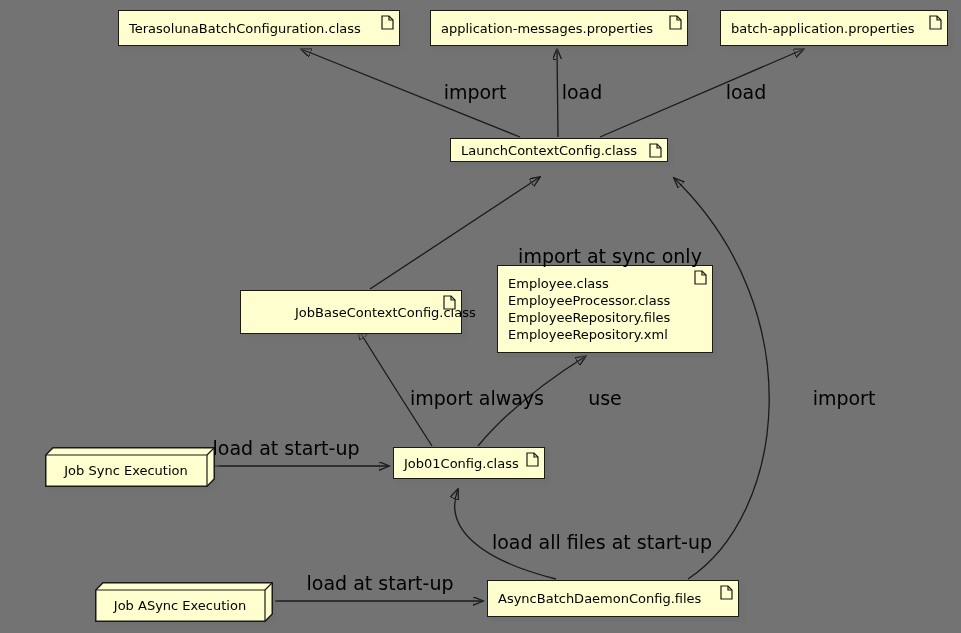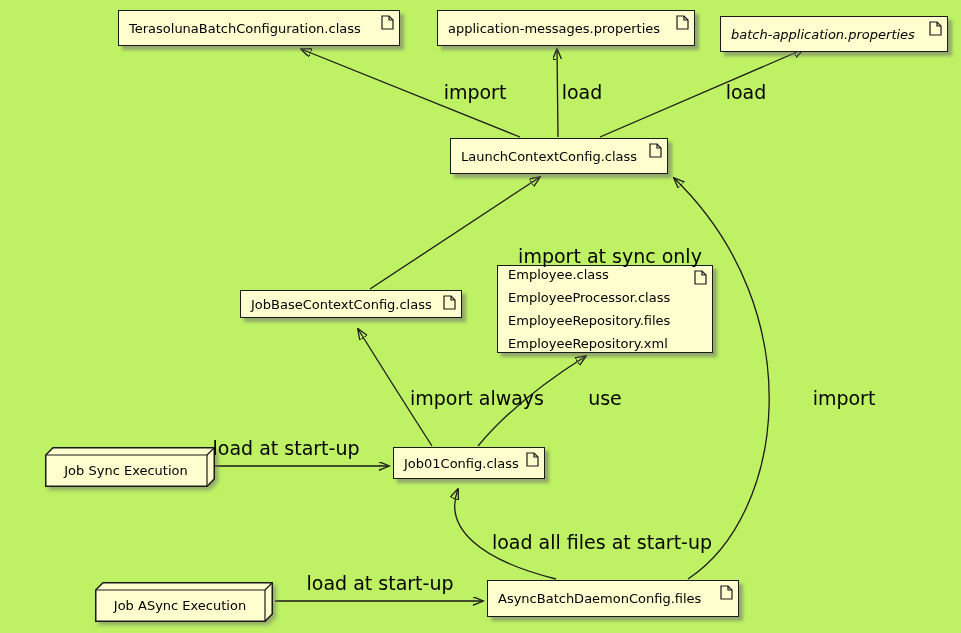--- a/index.html
+++ b/index.html
@@ -1,20 +1,20 @@
 <!DOCTYPE html>
 <html><head>
 <meta charset="utf-8">
 <style>
   html, body { margin: 0; padding: 0; background: #ffffff; }
   #canvas {
     position: relative;
     width: 961px;
     height: 633px;
-    background: #bef264;
+    background: #737373;
     font-family: "DejaVu Sans", sans-serif;
     overflow: hidden;
   }
   
   .file-box {
     position: absolute;
     background: #FEFECE;
     border: 1.5px solid #1a1a1a;
     box-shadow: 4px 4px 3px rgba(110,110,110,0.55);
     box-sizing: border-box;
@@ -102,53 +102,53 @@
   </svg>
 
   <div class="file-box" style="left:118px; top:10px; width:282px; height:36px;">
     <span class="file-label">TerasolunaBatchConfiguration.class</span>
     <svg class="dogear" width="13" height="15">
       <path d="M1,1 L8,1 L12,5 L12,14 L1,14 Z" fill="#FEFECE" stroke="#1a1a1a" stroke-width="1.2"></path>
       <path d="M8,1 L8,5 L12,5" fill="none" stroke="#1a1a1a" stroke-width="1.2"></path>
     </svg>
   </div>
 
-  <div class="file-box" style="left:430px; top:10px; width:258px; height:36px;margin-left:7px;">
+  <div class="file-box" style="left:430px; top:10px; width:258px; height:36px;">
     <span class="file-label">application-messages.properties</span>
     <svg class="dogear" width="13" height="15">
       <path d="M1,1 L8,1 L12,5 L12,14 L1,14 Z" fill="#FEFECE" stroke="#1a1a1a" stroke-width="1.2"></path>
       <path d="M8,1 L8,5 L12,5" fill="none" stroke="#1a1a1a" stroke-width="1.2"></path>
     </svg>
   </div>
 
-  <div class="file-box" style="left:720px; top:16px; width:228px; height:36px;font-style:italic;">
+  <div class="file-box" style="left:720px; top:10px; width:228px; height:36px;">
     <span class="file-label">batch-application.properties</span>
     <svg class="dogear" width="13" height="15">
       <path d="M1,1 L8,1 L12,5 L12,14 L1,14 Z" fill="#FEFECE" stroke="#1a1a1a" stroke-width="1.2"></path>
       <path d="M8,1 L8,5 L12,5" fill="none" stroke="#1a1a1a" stroke-width="1.2"></path>
     </svg>
   </div>
 
-  <div class="file-box" style="left:450px; top:138px; width:218px; height:36px;">
+  <div class="file-box" style="left:450px; top:138px; width:218px; height:24px;">
     <span class="file-label">LaunchContextConfig.class</span>
     <svg class="dogear" width="13" height="15">
       <path d="M1,1 L8,1 L12,5 L12,14 L1,14 Z" fill="#FEFECE" stroke="#1a1a1a" stroke-width="1.2"></path>
       <path d="M8,1 L8,5 L12,5" fill="none" stroke="#1a1a1a" stroke-width="1.2"></path>
     </svg>
   </div>
 
-  <div class="file-box" style="left:240px; top:290px; width:222px; height:28px;">
+  <div class="file-box" style="left:240px; top:290px; width:222px; height:44px;padding-left:44px;">
     <span class="file-label">JobBaseContextConfig.class</span>
     <svg class="dogear" width="13" height="15">
       <path d="M1,1 L8,1 L12,5 L12,14 L1,14 Z" fill="#FEFECE" stroke="#1a1a1a" stroke-width="1.2"></path>
       <path d="M8,1 L8,5 L12,5" fill="none" stroke="#1a1a1a" stroke-width="1.2"></path>
     </svg>
   </div>
 
-  <div class="file-box file-multi" style="left:497px; top:265px; width:216px; height:88px;justify-content:space-between;">
+  <div class="file-box file-multi" style="left:497px; top:265px; width:216px; height:88px;">
     <span class="file-line">Employee.class</span>
     <span class="file-line">EmployeeProcessor.class</span>
     <span class="file-line">EmployeeRepository.files</span>
     <span class="file-line">EmployeeRepository.xml</span>
     <svg class="dogear" width="13" height="15">
       <path d="M1,1 L8,1 L12,5 L12,14 L1,14 Z" fill="#FEFECE" stroke="#1a1a1a" stroke-width="1.2"></path>
       <path d="M8,1 L8,5 L12,5" fill="none" stroke="#1a1a1a" stroke-width="1.2"></path>
     </svg>
   </div>
 

